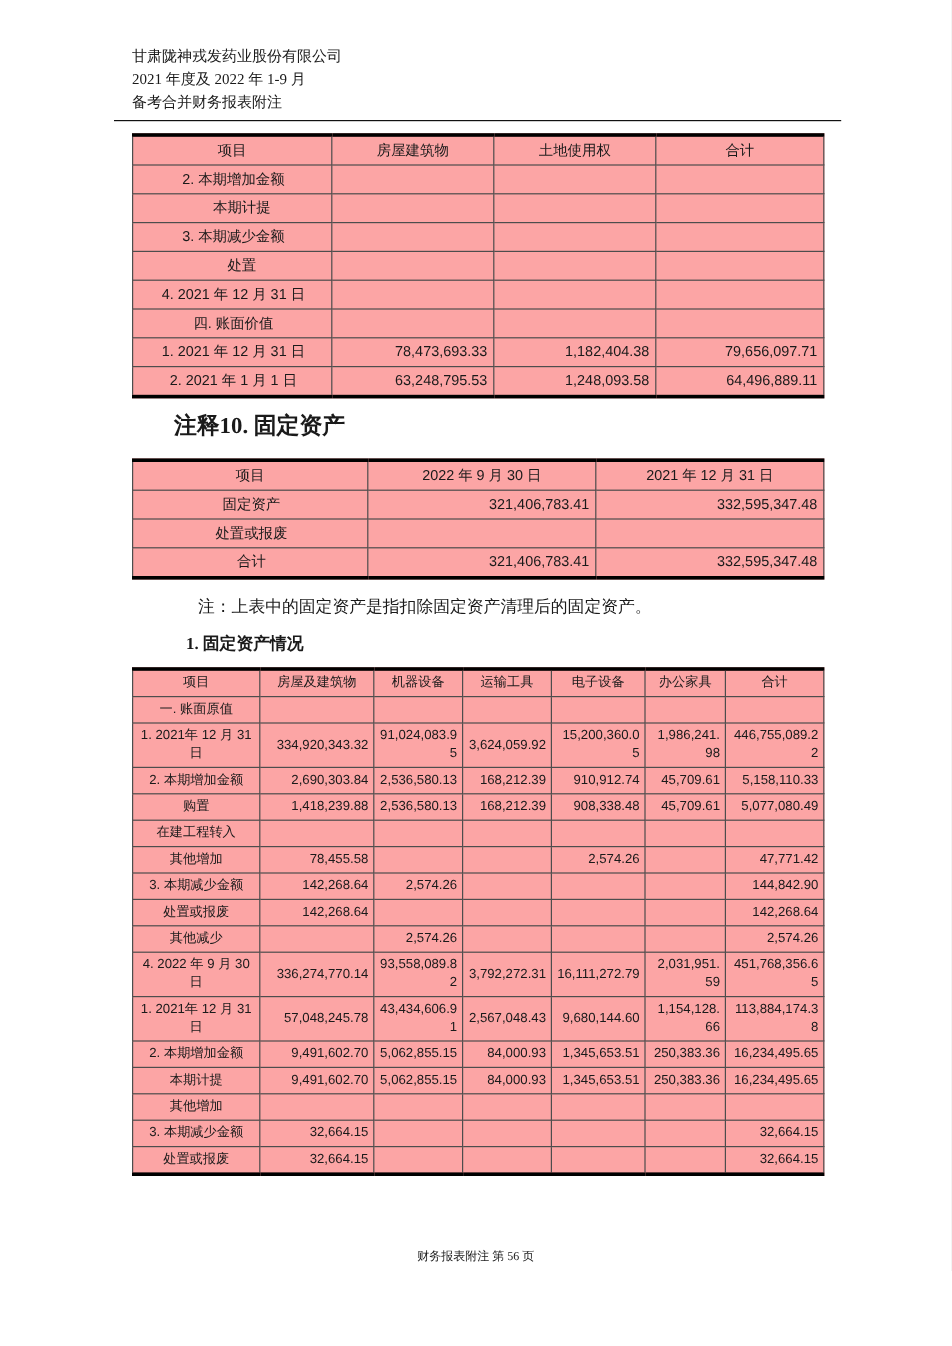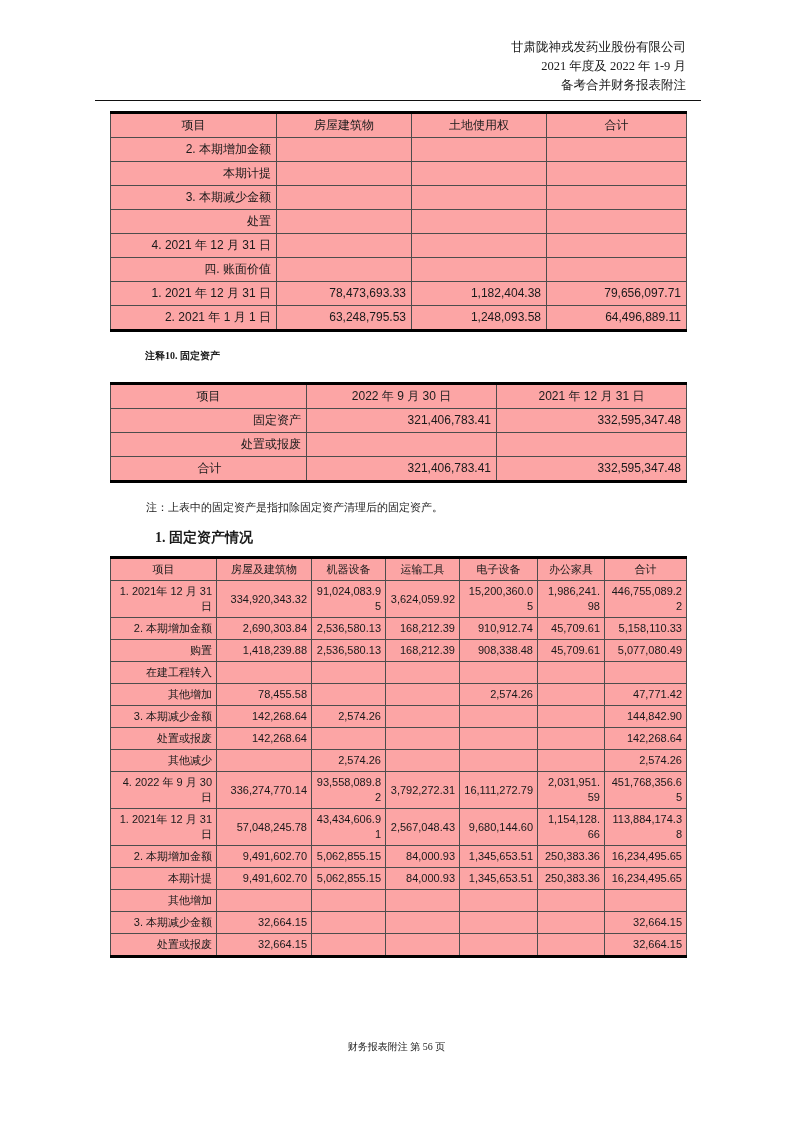--- a/index.html
+++ b/index.html
@@ -10,21 +10,21 @@
     background: #ffffff;
     margin: 0 auto;
     overflow: hidden;
     box-sizing: border-box;
     padding-top: 38px;
     font-family: "Liberation Serif", "DejaVu Serif", serif;
     color: #1a1a1a;
   }
   .content { margin-left: 110px; width: 576px; }
 
-  .doc-header { font-size: 12.5px; line-height: 19px; text-align: right; }
+  .doc-header { font-size: 12.5px; line-height: 19px; }
   .doc-header .hline { white-space: nowrap; }
   .header-rule {
     height: 1px; background: #111;
     width: 606px; margin-left: -15px; margin-top: 5px;
   }
 
   table.fin-table {
     border-collapse: collapse;
     table-layout: fixed;
     width: 576px;
@@ -35,36 +35,36 @@
     border: 1px solid #4d4d4d;
     padding: 4px 5px;
     line-height: 15px;
     font-weight: normal;
     overflow: hidden;
     word-break: break-all;
   }
   table.fin-table thead th { border-top: 3px solid #000; text-align: center; }
   table.fin-table tbody tr:last-child td { border-bottom: 3px solid #000; }
   table.fin-table td.num { text-align: right; }
-  table.fin-table td.label { text-align: right; padding-left: 7px; }
+  table.fin-table td.label { text-align: center; padding-left: 7px; }
   table.fin-table td.label.indent { padding-left: 21px; }
   table.fin-table td.label.center { text-align: center; }
 
   #table-1 { margin-top: 10px; font-size: 12px; }
   #table-2 { margin-top: 7px; font-size: 12px; }
   #table-3 { margin-top: 9px; font-size: 11px; }
   #table-3 th, #table-3 td { padding: 3px 4px; line-height: 15px; }
 
   .heading-note10 {
     margin: 14px 0 16px 35px;
-    font-size: 10px; font-weight: bold; line-height: 20px;
+    font-size: 19px; font-weight: bold; line-height: 20px;
   }
   .note-text {
-    margin: 15px 0 0 36px;
-    font-size: 11px; line-height: 18px;
+    margin: 15px 0 0 55px;
+    font-size: 14px; line-height: 18px;
   }
   .heading-section {
     margin: 18px 0 0 35px;
     font-size: 14.5px; font-weight: bold; line-height: 19px;
   }
   .heading-sub {
     margin: 12px 0 0 45px;
     font-size: 14px; font-weight: bold; line-height: 19px;
   }
   .page-footer {
@@ -209,20 +209,29 @@
             <th>房屋及建筑物</th>
             <th>机器设备</th>
             <th>运输工具</th>
             <th>电子设备</th>
             <th>办公家具</th>
             <th>合计</th>
           </tr>
         </thead>
       <tbody>
           <tr>
+            <td class="label">一. 账面原值</td>
+            <td class="num"></td>
+            <td class="num"></td>
+            <td class="num"></td>
+            <td class="num"></td>
+            <td class="num"></td>
+            <td class="num"></td>
+          </tr>
+          <tr>
             <td class="label">1. 2021年 12 月 31 日</td>
             <td class="num">334,920,343.32</td>
             <td class="num">91,024,083.95</td>
             <td class="num">3,624,059.92</td>
             <td class="num">15,200,360.05</td>
             <td class="num">1,986,241.98</td>
             <td class="num">446,755,089.22</td>
           </tr>
           <tr>
             <td class="label">2. 本期增加金额</td>

